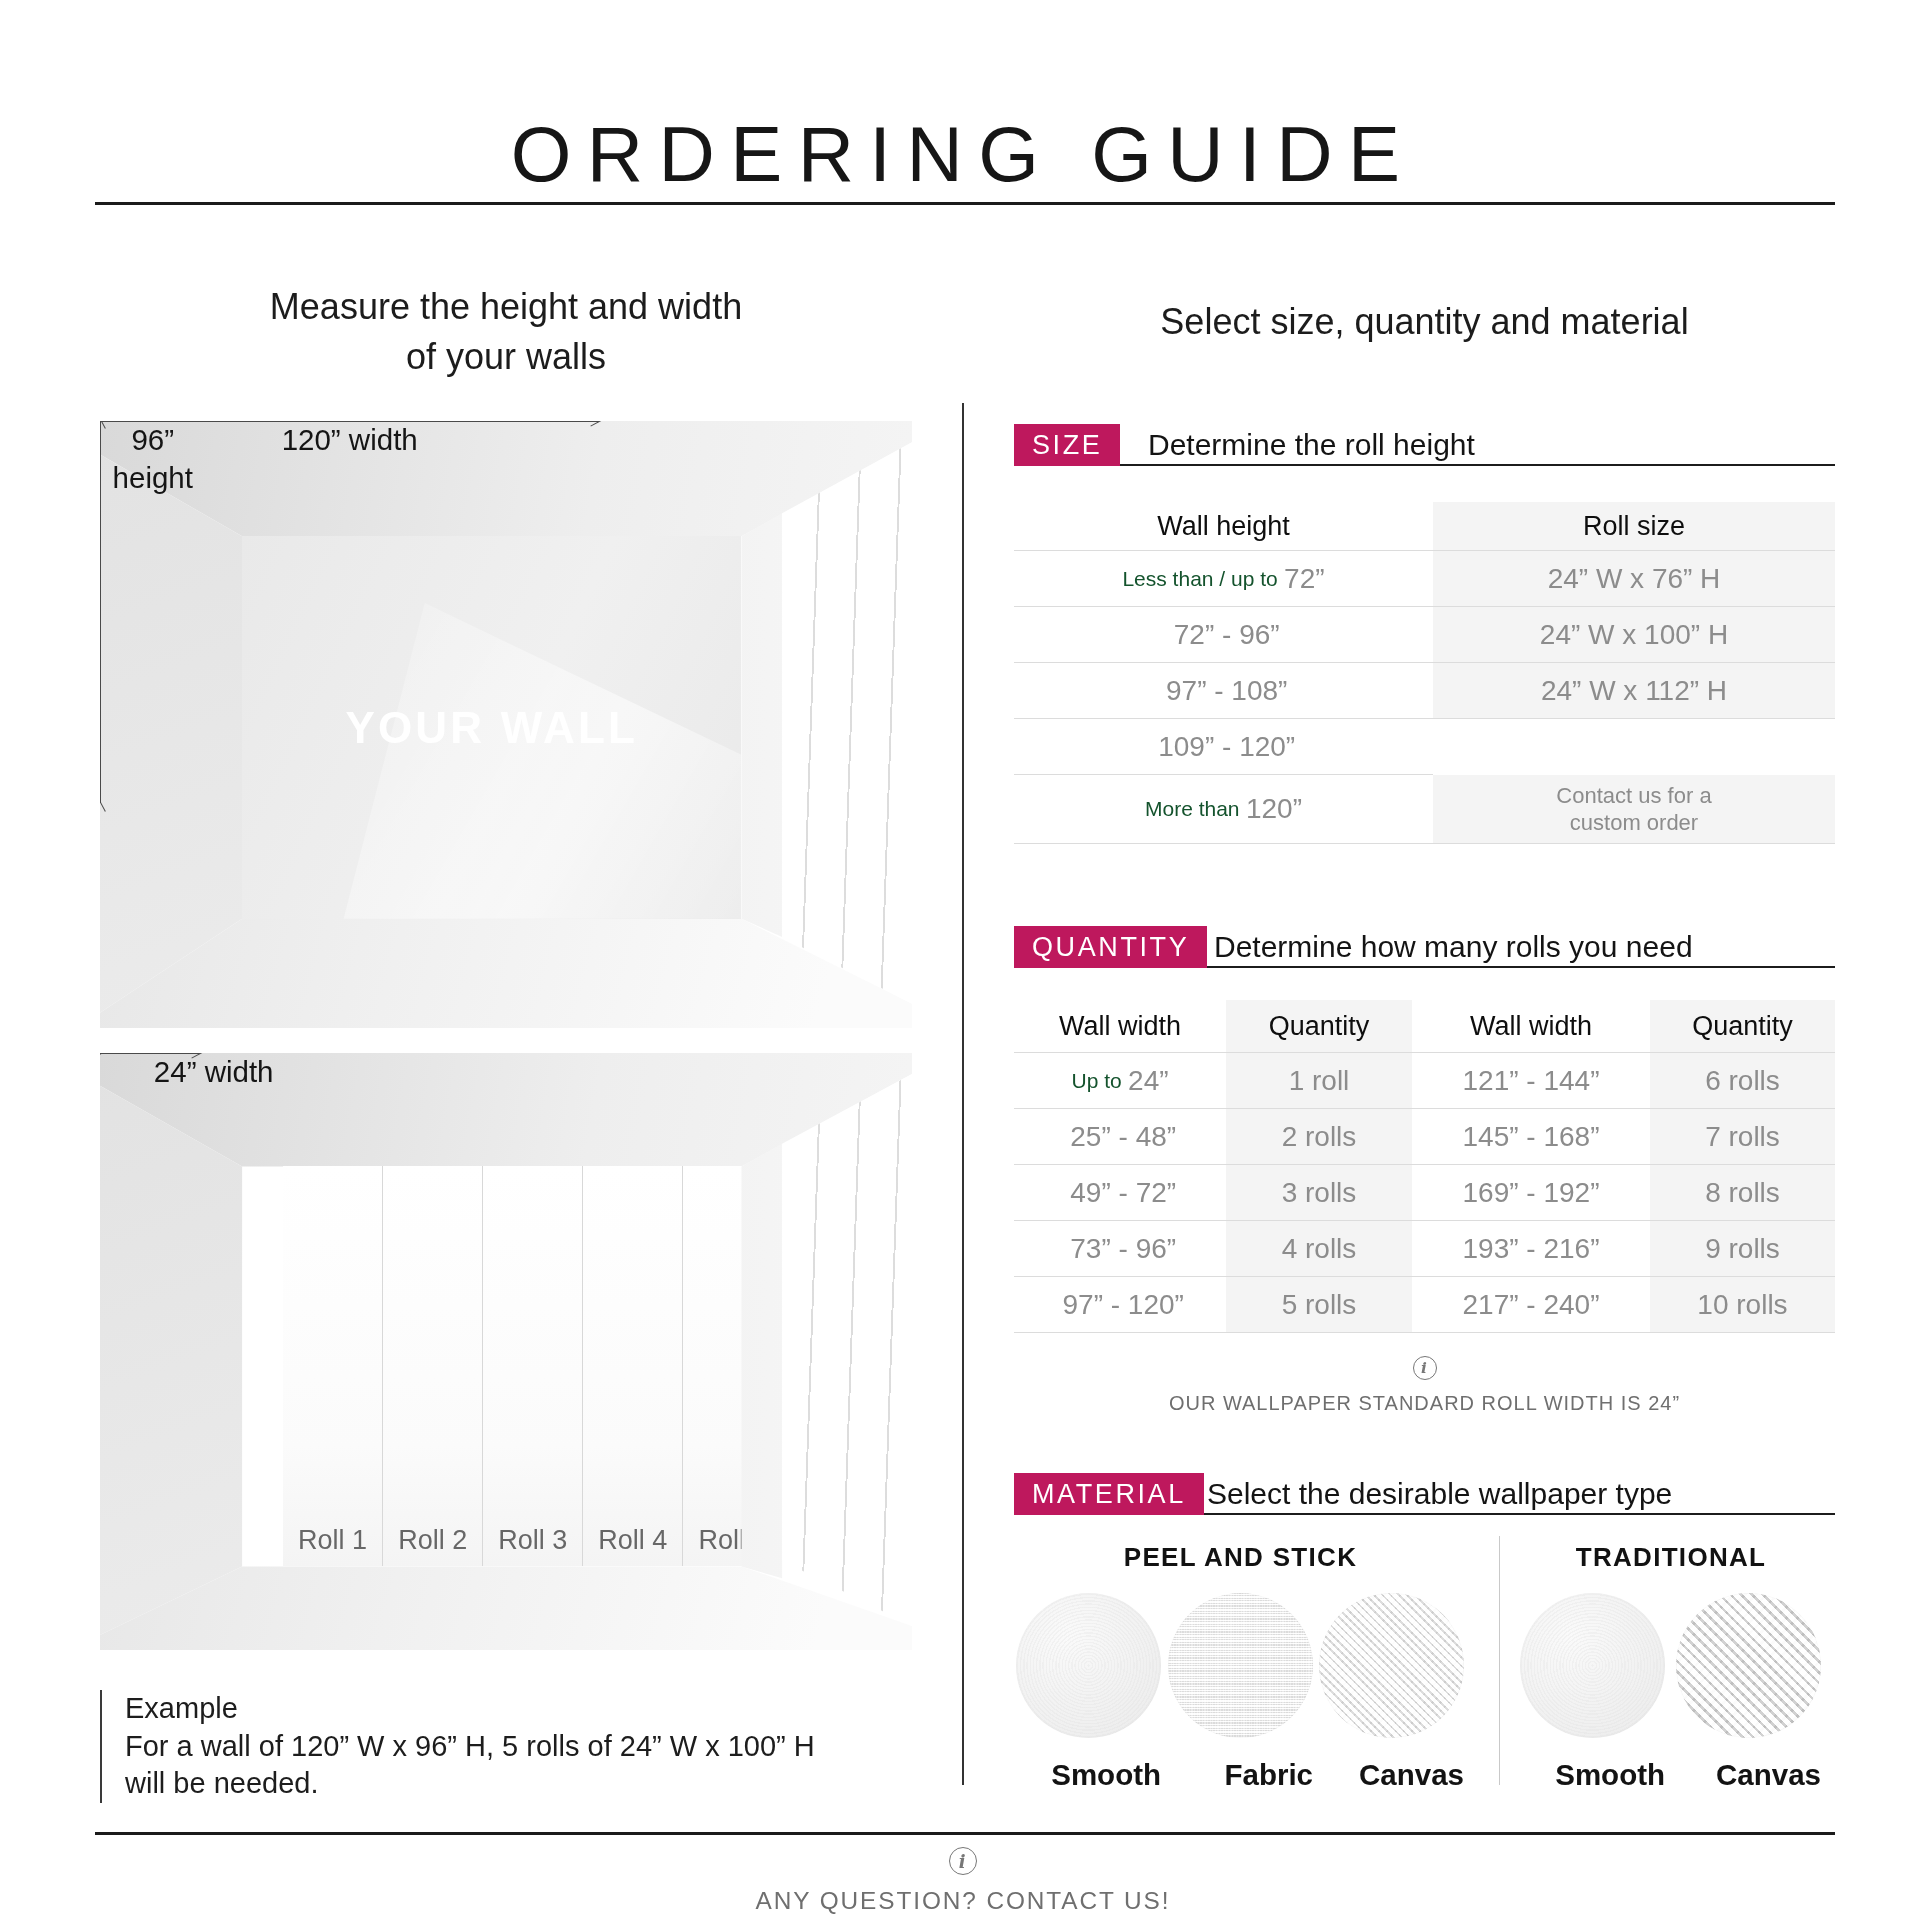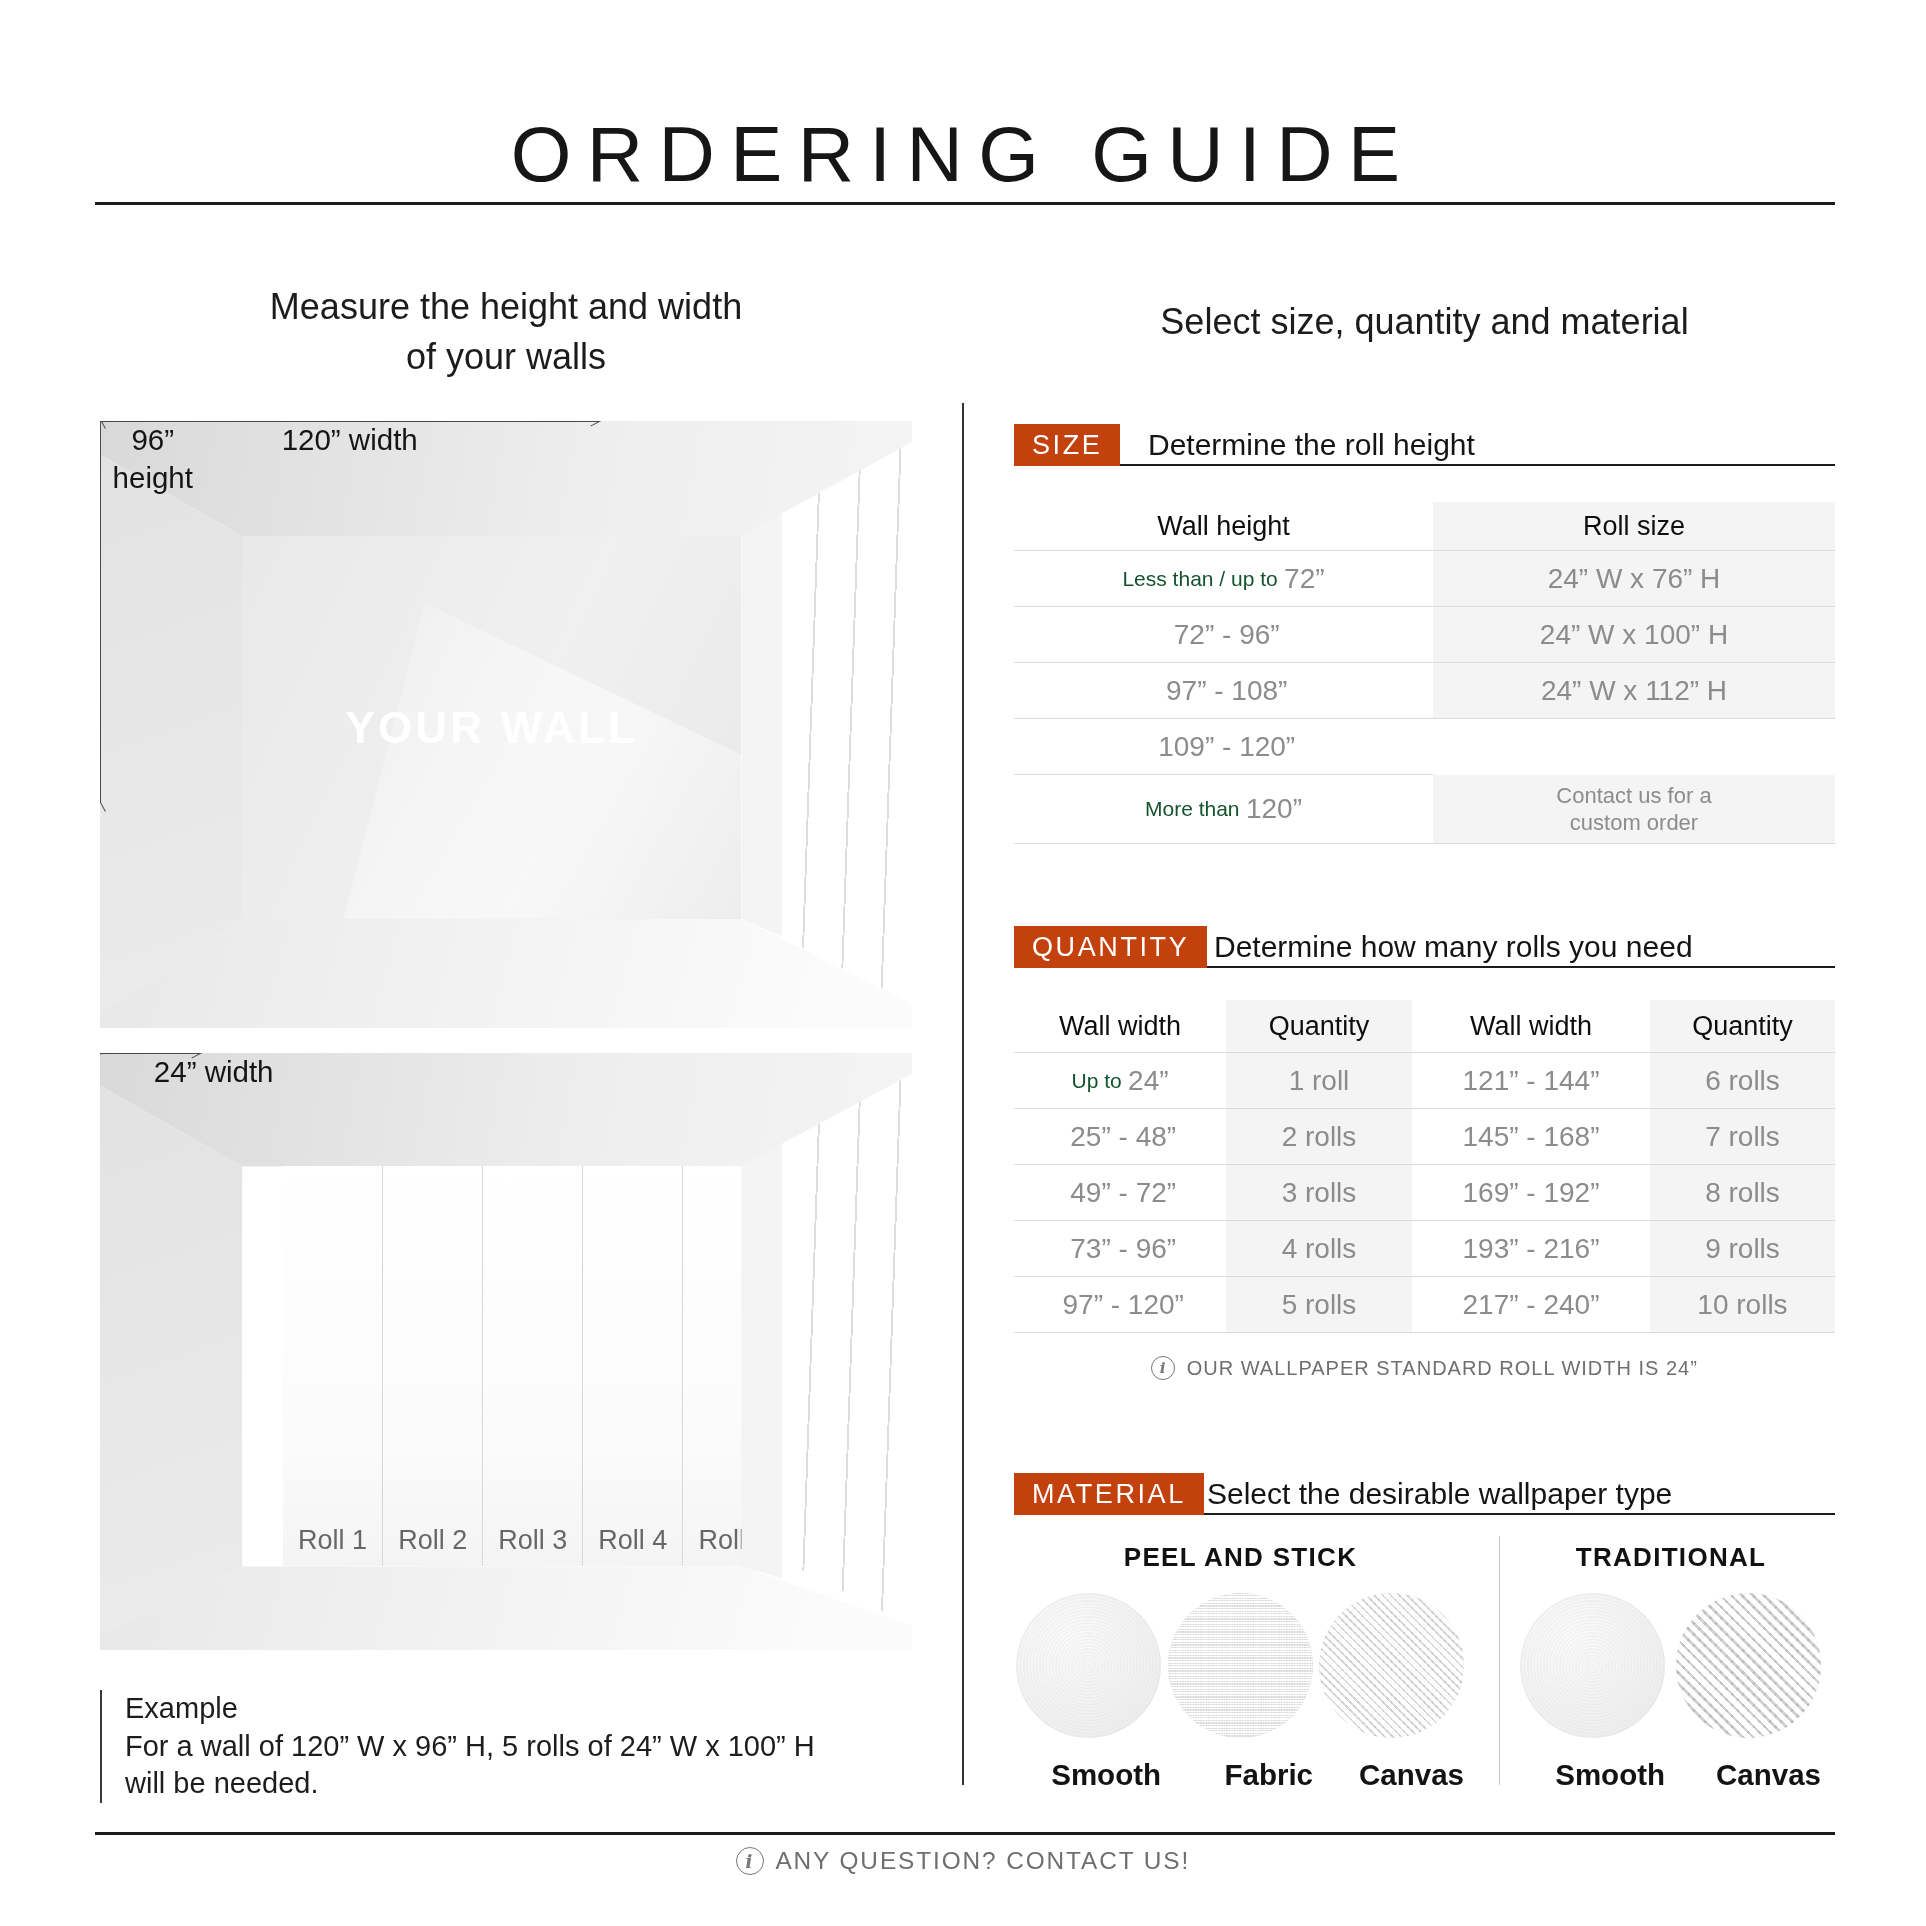--- a/index.html
+++ b/index.html
@@ -70,21 +70,21 @@
   .height-label{left:1.5%;top:43.5%;width:13%;}
   .width-label1{left:17.5%;top:90.5%;width:61.5%;}
   .width-label2{left:9.5%;top:92.8%;width:28%;}
 
   
   .example{left:100px;top:1690px;border-left:2.6px solid #3a3a3a;padding-left:23px;
            font-size:29px;font-weight:300;color:#1d1d1d;line-height:1.3;}
 
   
   .section-head{left:1014px;width:821px;height:42px;}
-  .badge{position:absolute;left:0;top:0;height:42px;background:#c2410c;color:#ffffff;
+  .badge{position:absolute;left:0;top:0;height:42px;background:#be185d;color:#ffffff;
          display:flex;align-items:center;padding:0 18px;font-size:27px;letter-spacing:2.6px;font-weight:400;}
   .section-sub{position:absolute;top:0;height:42px;display:flex;align-items:center;
                font-size:30px;font-weight:300;color:#141414;}
   .section-rule{position:absolute;left:0;top:40px;width:821px;height:1.9px;background:#1c1c1c;}
   .head-size{top:424px;} .head-qty{top:926px;} .head-mat{top:1473px;}
 
   
   .tbl{left:1014px;width:821px;}
   .trow{display:grid;}
   .size-cols{grid-template-columns:419px 402px;}
@@ -94,21 +94,21 @@
   .shade{background:#f4f4f4;}
   .th{font-size:27px;color:#0e0e0e;font-weight:400;}
   .td{font-size:28px;color:#8c8c8c;}
   .pref{font-size:21px;margin-right:6.4px;color:#14532d;font-weight:300;}
   .multiline{white-space:pre-line;font-size:22px;line-height:1.25;text-align:center;}
   .size-tbl{top:502px;} .qty-tbl{top:1000px;}
   .h-hdr{height:49px;} .h-row{height:56px;} .h-last{height:69px;}
   .qh-hdr{height:53px;} .qh-row{height:56px;}
 
   
-  .info-note{color:#6f6f6f;display:flex;align-items:center;justify-content:center;gap:11.6px;}
+  .info-note{color:#6f6f6f;display:flex;align-items:center;justify-content:center;gap:11.6px;flex-direction:column;}
   .roll-note{left:1014px;top:1356px;width:821px;font-size:20px;letter-spacing:1px;font-weight:300;}
   .footer-note{left:0;top:1847px;width:100%;font-size:24.4px;letter-spacing:1.9px;font-weight:300;}
   .info-circle{display:inline-flex;align-items:center;justify-content:center;border-radius:50%;
                border:1.9px solid #777;color:#777;flex:none;}
   .ic-sm{width:22px;height:22px;font:italic 700 15.4px "DejaVu Serif",serif;}
   .ic-lg{width:26px;height:26px;font:italic 700 18px "DejaVu Serif",serif;}
   .info-circle::before{content:"i";}
 
   
   .group-title{font-size:26px;font-weight:700;letter-spacing:1.3px;color:#121212;text-align:center;top:1542px;}

